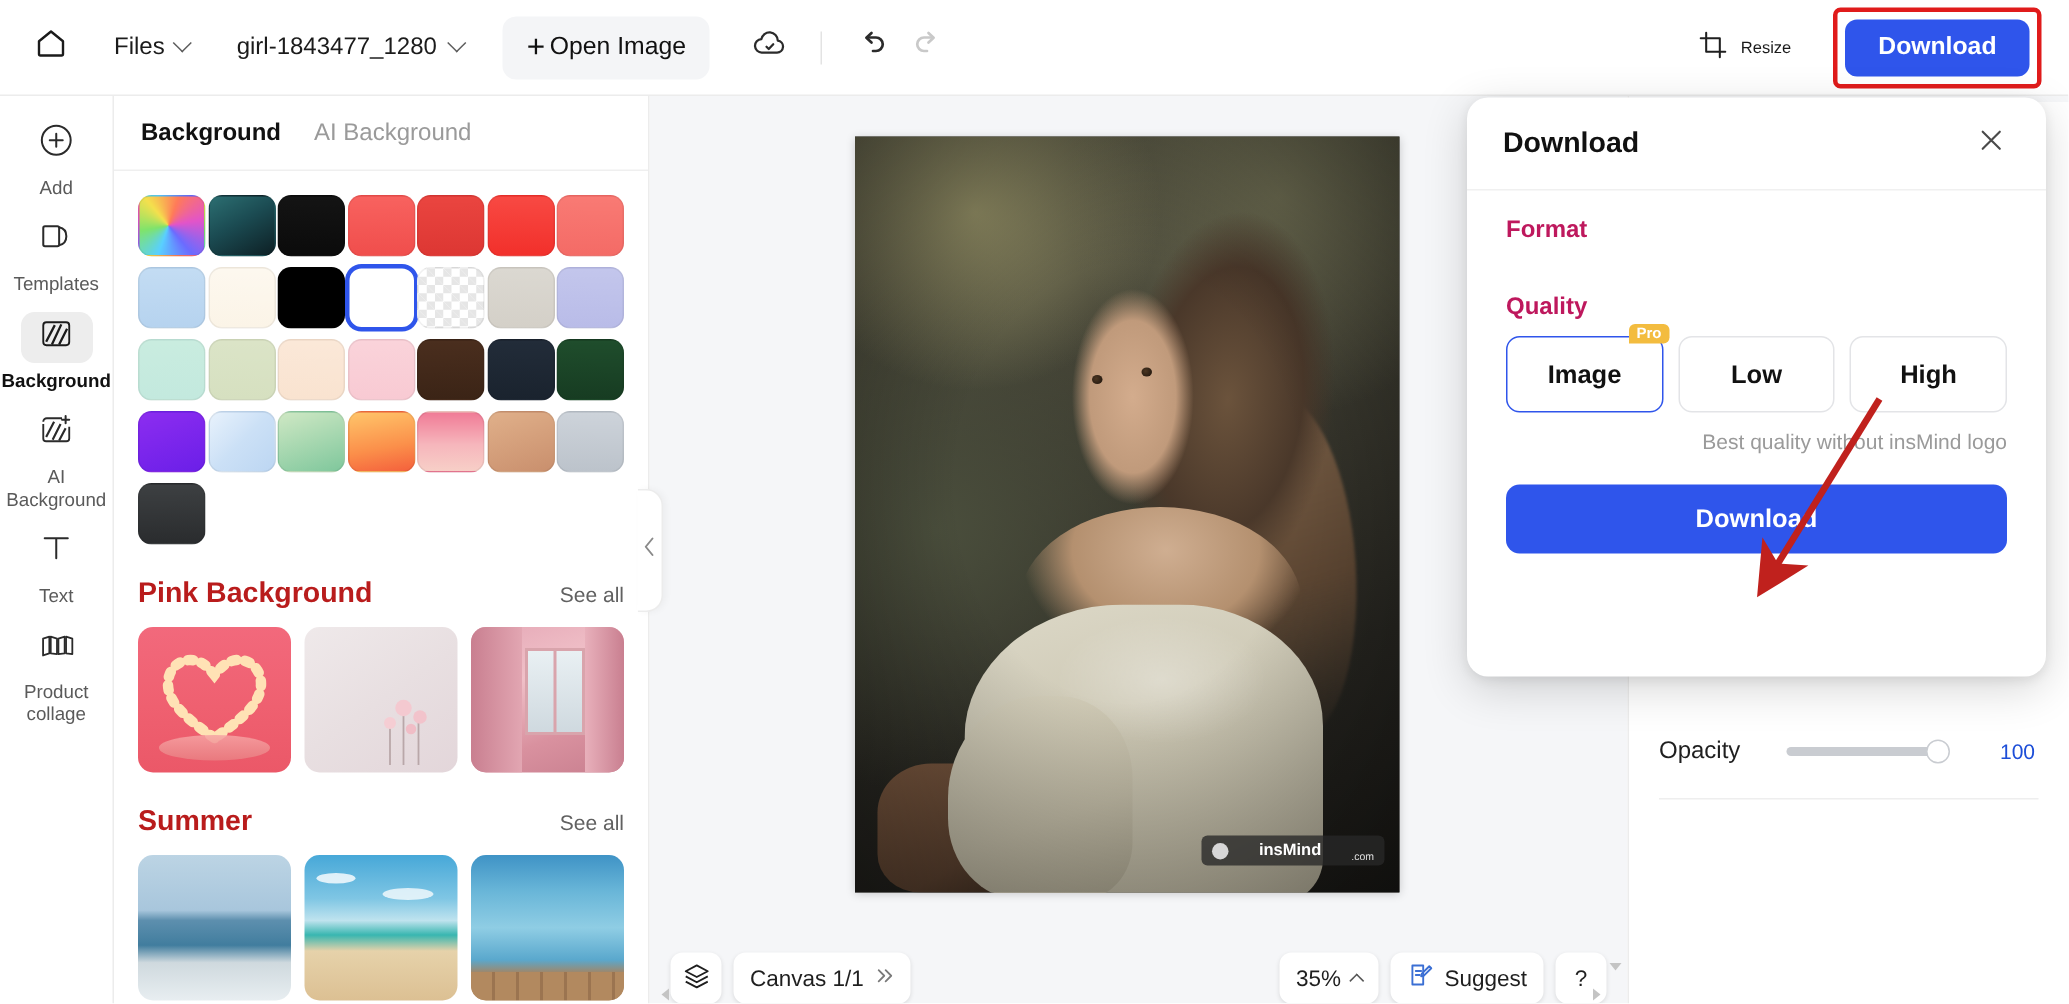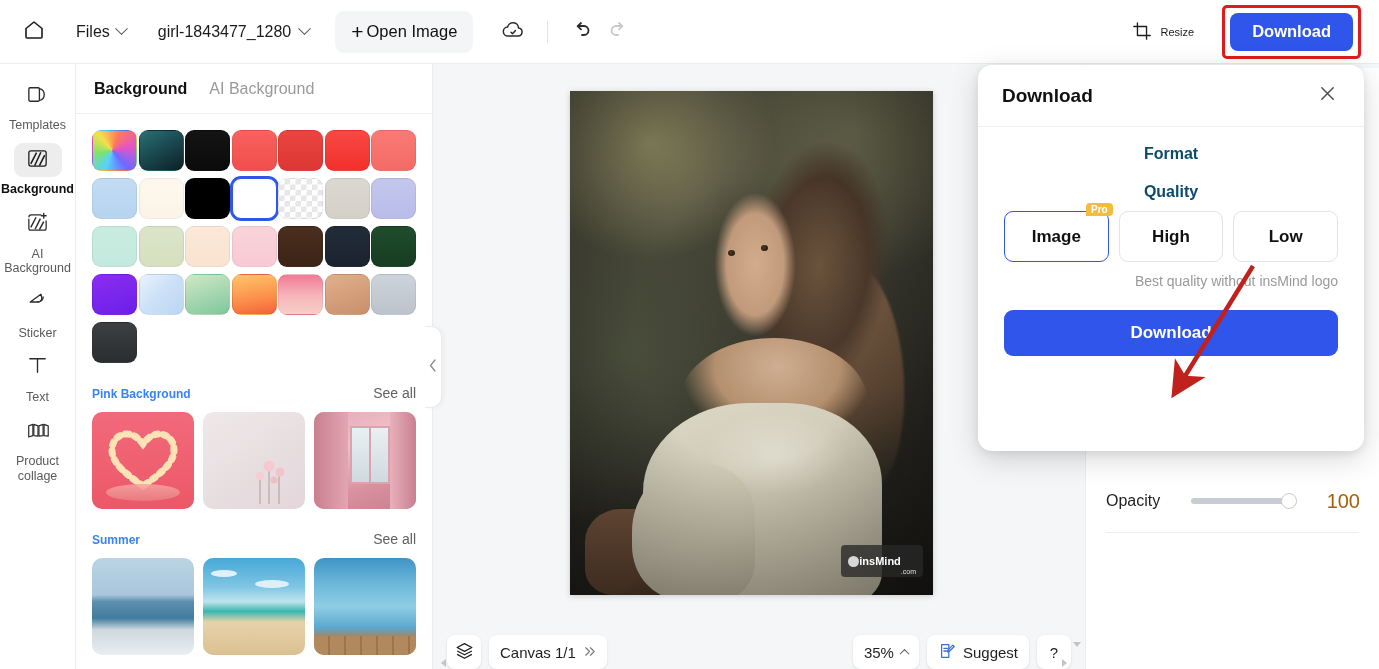--- a/index.html
+++ b/index.html
@@ -79,21 +79,21 @@
   .sw { width:45px; height:41px; border-radius:9px; cursor:pointer; border:1px solid rgba(0,0,0,.06); }
   .sw.sel { box-shadow: 0 0 0 2px #2f55eb; border-color:#2f55eb; }
   .sw.checker {
     background-image:
       linear-gradient(45deg,#e6e6e6 25%,transparent 25%,transparent 75%,#e6e6e6 75%),
       linear-gradient(45deg,#e6e6e6 25%,transparent 25%,transparent 75%,#e6e6e6 75%);
     background-size: 11px 11px; background-position: 0 0, 5.5px 5.5px; background-color:#fff;
   }
 
   .sec-head { display:flex; align-items:baseline; justify-content:space-between; margin: 22px 0 11px; }
-  .sec-title { font-size: 12px; font-weight: 700; color:#3b82f6; }
+  .sec-title { font-size: 19px; font-weight: 700; color:#b91c1c; }
   .see-all { font-size: 14px; color:#616161; cursor:pointer; }
   .thumbs { display:flex; gap: 9px; }
   .thumb { width: 102px; height: 97px; border-radius: 10px; cursor:pointer; overflow:hidden; position:relative; }
 
   .heart-bg { background: linear-gradient(180deg,#f2697c 0%,#ef6070 55%,#eb5868 100%); }
   .heart-bg .heart {
     position:absolute; left:16px; top:16px; width:70px; height:62px;
   }
   .flower-bg { background: linear-gradient(145deg,#efe9ea 0%,#e8dfe1 50%,#e3d6da 100%); }
   .window-bg { background: linear-gradient(160deg,#e5a8b6 0%,#f0c0c8 35%,#d9919f 70%,#c87f8f 100%); }
@@ -169,23 +169,23 @@
   .photo .arm {
     position:absolute; left:4%; top:83%; width:26%; height:17%;
     background: linear-gradient(150deg,#7d5a41 0%,#5c4230 70%,#3c2c20 100%);
     border-radius: 38% 30% 20% 30%;
   }
   .photo .vig {
     position:absolute; inset:0;
     background: radial-gradient(ellipse 78% 72% at 50% 46%, rgba(0,0,0,0) 40%, rgba(0,0,0,.40) 100%);
   }
   .watermark {
-    position:absolute; right: 10px; bottom: 18px; height: 32px; padding: 0 7px;
+    position:absolute; right: 10px; bottom: 18px; height: 20px; padding: 0 7px;
     background: rgba(40,40,40,.78); border-radius: 4px;
-    display:flex; align-items:center; gap:0; color:#fff; font-size:11px; font-weight:700;
+    display:flex; align-items:center; gap:20px; color:#fff; font-size:11px; font-weight:700;
   }
   .wm-dot { width:11px;height:11px;border-radius:50%;background:#d7d7d7; display:inline-block; }
   .wm-com { font-size: 7px; font-weight:400; opacity:.85; align-self:flex-end; padding-bottom:2px; }
 
   
   .canvas-bottom {
     position:absolute; left:0; bottom:0; width:652px; height:58px;
     display:flex; align-items:flex-end; padding: 0 14px; gap: 8px;
   }
   .cb-btn {
@@ -208,46 +208,46 @@
     position:absolute; top:64px; left:1085px; width:294px; height:605px;
     background:#fff; border-left:1px solid #ececec; z-index: 12;
   }
   .opacity-row {
     position:absolute; top:408px; left:0; width:294px; height:58px;
     display:flex; align-items:center; padding: 0 20px; gap: 31px;
   }
   .op-label { font-size:16px; color:#1f1f1f; }
   .op-track { position:relative; flex:1; height:6px; background:#dfe1e5; border-radius:3px; }
   .op-knob { position:absolute; right:-1px; top:-5px; width:16px;height:16px;border-radius:50%;background:#fff;border:1.5px solid #c9ccd1; cursor:pointer;}
-  .op-val { font-size:20px; color:#a16207; min-width: 30px; text-align:left; }
+  .op-val { font-size:14px; color:#1d4ed8; min-width: 30px; text-align:center; }
   .rp-rule { position:absolute; top:468px; left:20px; right:20px; height:1px; background:#eeeeee; }
   .rp-topshade { position:absolute; top:0; left:0; width:294px; height:4px; background:#f6f7f9; }
 
   
   .popover {
     position:absolute; top:65px; left:978px; width:386px; height:386px;
     background:#fff; border-radius: 14px; z-index: 40;
     box-shadow: 0 8px 30px rgba(0,0,0,.16), 0 2px 8px rgba(0,0,0,.08);
     overflow: visible;
   }
   .pop-head {
     height: 62px; display:flex; align-items:center; justify-content:space-between;
     padding: 0 24px; border-bottom: 1px solid #f0f0f0;
   }
   .pop-title { font-size: 19px; font-weight: 700; color:#111; }
   .pop-close { width:26px;height:26px;display:flex;align-items:center;justify-content:center;cursor:pointer;color:#555; }
   .pop-body { padding: 18px 26px 0 26px; }
-  .field-label { font-size: 16px; font-weight: 700; color:#0c4a6e; margin-bottom: 10px; text-align: center; }
+  .field-label { font-size: 16px; font-weight: 700; color:#be185d; margin-bottom: 10px; }
   .select {
     height: 46px; border: 1px solid #e3e4e7; border-radius: 9px; display:flex;
     align-items:center; justify-content:space-between; padding: 0 14px; cursor:pointer;
     font-size: 16px; color:#2a2a2a;
   }
   .sel-chev { width:9px;height:9px;border-right:1.6px solid #9a9a9a;border-bottom:1.6px solid #9a9a9a;transform:rotate(45deg) translate(-2px,-2px); }
-  .q-label { margin-top: 20px; }
+  .q-label { margin-top: 33px; }
   .q-row { display:flex; gap: 10px; }
   .q-btn {
     position:relative; flex:1; height: 51px; border:1px solid #e3e4e7; border-radius: 9px;
     display:flex; align-items:center; justify-content:center; cursor:pointer;
     font-size: 17px; font-weight: 700; color:#111; background:#fff;
     font-family:"Liberation Sans", sans-serif;
   }
   .q-btn.sel { border-color:#2f55eb; }
   .pro-badge {
     position:absolute; top:-9px; right:-5px; background:#f3bc3f; color:#fff;
@@ -335,20 +335,30 @@
 
     <div class="dl-wrap">
       <button class="dl-btn">
         <span>Download</span>
       </button>
     </div>
   </div>
 
   <div class="rail">
 
+    <div class="rail-item">
+      <div class="rail-ico">
+          <span>
+        <svg width="25" height="25" viewBox="0 0 26 26" fill="none" stroke="#2b2b2b" stroke-width="1.4">
+          <circle cx="13" cy="13" r="10"></circle>
+              <path d="M13 8.5v9M8.5 13h9" stroke-linecap="round"></path>
+        </svg></span>
+        </div>
+      <div class="rail-label">Add</div>
+    </div>
 
     <div class="rail-item">
       <div class="rail-ico">
           <span>
         <svg width="25" height="25" viewBox="0 0 26 26" fill="none" stroke="#2b2b2b" stroke-width="1.4" stroke-linejoin="round">
           <rect x="4" y="6" width="11" height="14" rx="1.2"></rect>
               <path d="M15 6.8c3 .6 5 2 5 6.2s-2 5.6-5 6.2"></path>
         </svg></span>
         </div>
       <div class="rail-label">Templates</div>
@@ -371,30 +381,20 @@
         <svg width="25" height="25" viewBox="0 0 26 26" fill="none" stroke="#2b2b2b" stroke-width="1.3">
           <path d="M4 7.5A2.5 2.5 0 0 1 6.5 5H17"></path>
               <path d="M22 11v8a2 2 0 0 1-2 2H6a2 2 0 0 1-2-2V9"></path>
           <path d="M6 18 11.5 7.5M10.5 20 16 9M15 20.5l4.5-8.5" stroke-width="1.5"></path>
           <path d="M19.5 3.5v5M17 6h5" stroke-width="1.4" stroke-linecap="round"></path>
         </svg></span>
         </div>
       <div class="rail-label">AI Background</div>
     </div>
 
-    <div class="rail-item">
-      <div class="rail-ico">
-          <span>
-        <svg width="25" height="25" viewBox="0 0 26 26" fill="none" stroke="#2b2b2b" stroke-width="1.4" stroke-linejoin="round">
-          <path d="M16.5 5.5 5.5 13.5h7.5a4.5 4.5 0 0 0 4.5-4.5z"></path>
-          <path d="M13 13.5c3.4 0 6-2.4 6-5.6"></path>
-        </svg></span>
-        </div>
-      <div class="rail-label">Sticker</div>
-    </div>
 
     <div class="rail-item">
       <div class="rail-ico">
           <span>
         <svg width="25" height="25" viewBox="0 0 26 26" fill="none" stroke="#2b2b2b" stroke-width="1.4" stroke-linecap="round">
           <path d="M5 6h16M13 6v14"></path>
         </svg></span>
         </div>
       <div class="rail-label">Text</div>
     </div>
@@ -607,24 +607,24 @@
     <div class="pop-body">
       <div class="field-label">Format</div>
 
       <div class="field-label q-label">Quality</div>
       <div class="q-row" id="q-row">
           <div class="q-btn sel">
             <span>Image</span>
             <span class="pro-badge">Pro</span>
           </div>
           <div class="q-btn">
-            <span>High</span>
+            <span>Low</span>
           </div>
           <div class="q-btn">
-            <span>Low</span>
+            <span>High</span>
           </div>
         </div>
 
       <div class="q-note">Best quality without insMind logo</div>
 
       <button class="pop-dl">
         <span>Download</span>
       </button>
     </div>
   </div>

